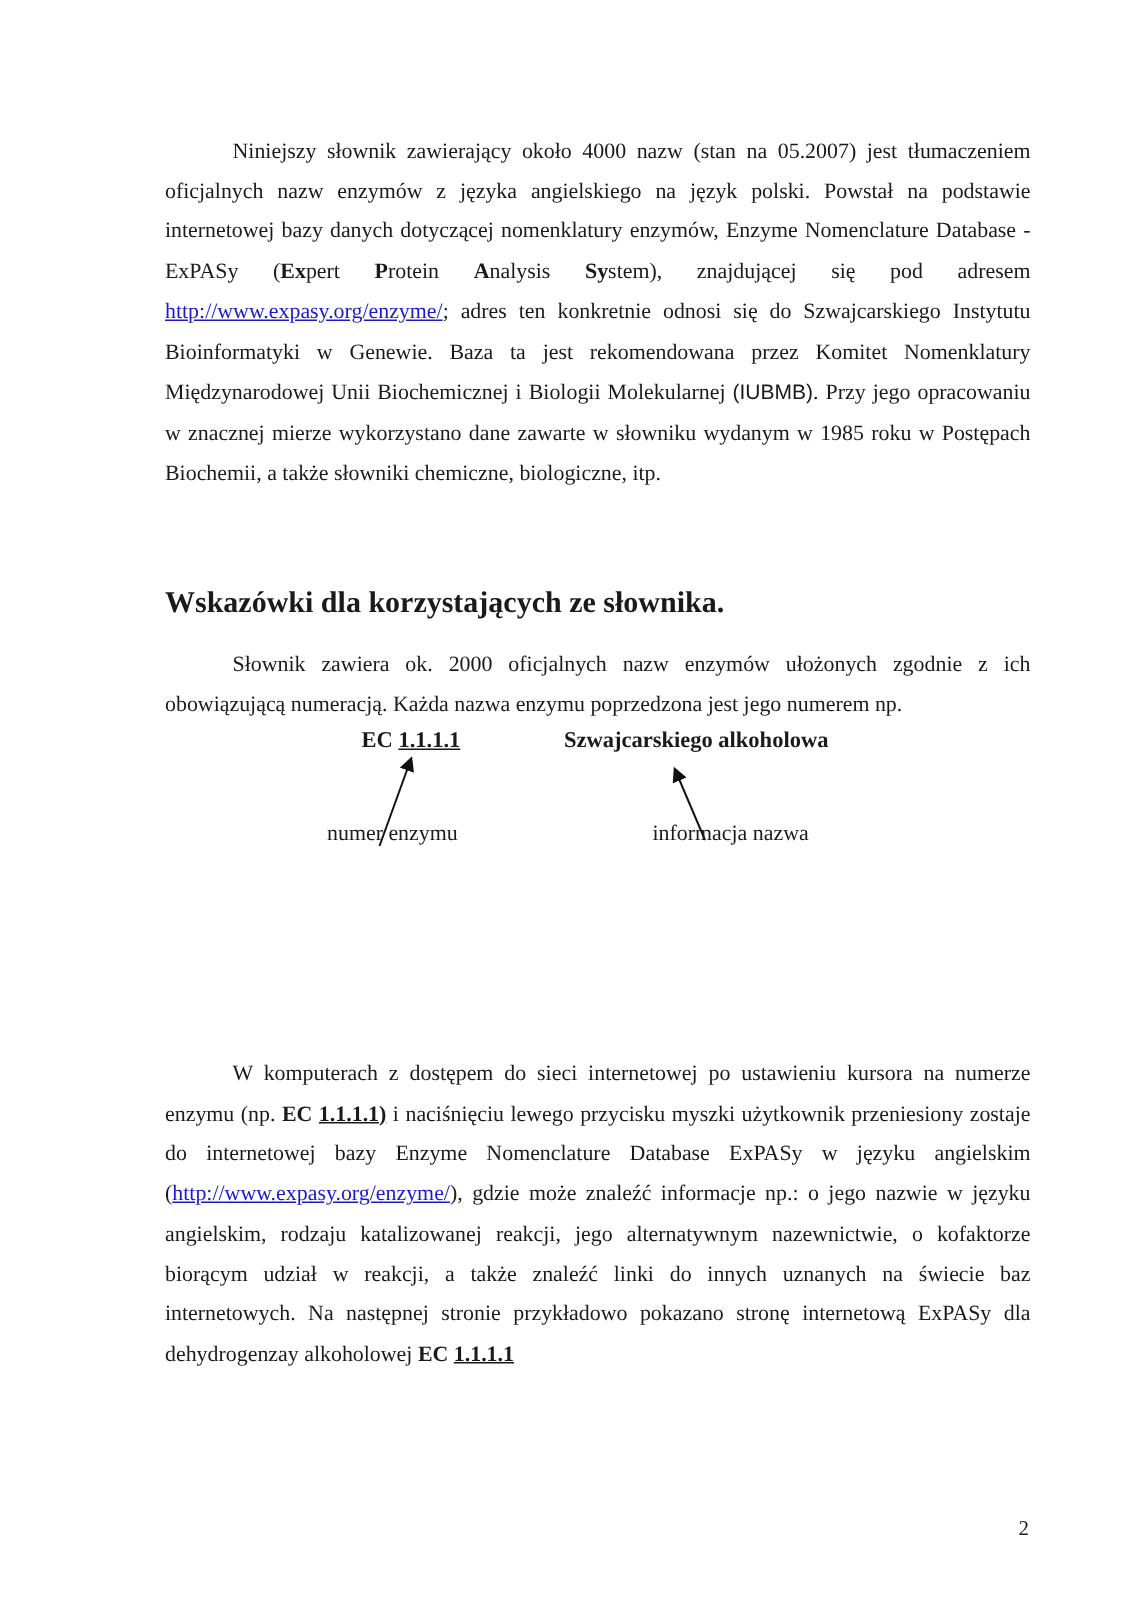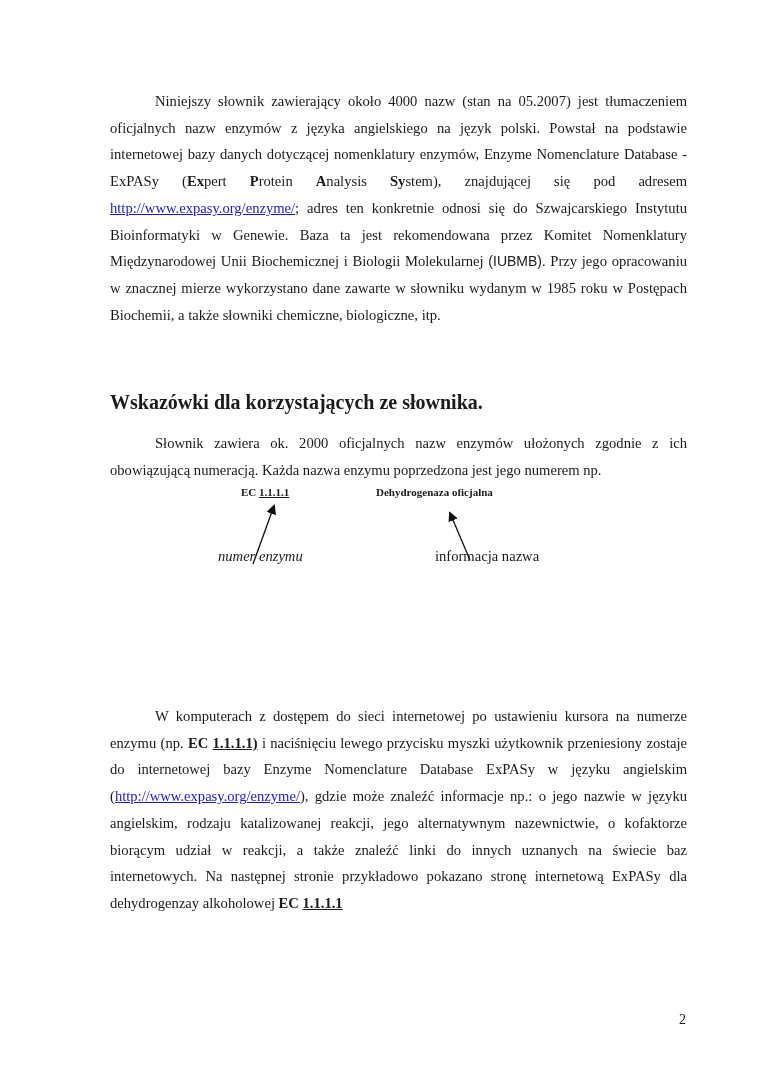--- a/index.html
+++ b/index.html
@@ -8,49 +8,49 @@
   .page { position: absolute; left: 0; top: 0; width: 760px; height: 1075px; }
   .para { position: absolute; left: 110px; width: 577px; font-size: 14.6px;
           line-height: 26.7px; text-align: justify; margin: 0; }
   .para .indent { display: inline-block; width: 45px; }
   a.link { color: #1a1acc; text-decoration: underline; }
   b { font-weight: bold; }
   .ul { text-decoration: underline; }
   .sans { font-family: "Liberation Sans", sans-serif; font-size: 14px; }
   h2 { position: absolute; left: 110px; top: 391px; margin: 0; font-size: 20px;
        font-weight: bold; font-family: "Liberation Serif", serif; }
-  .ex { position: absolute; font-size: 11px; font-weight: bold; }
+  .ex { position: absolute; font-size: 15px; font-weight: bold; }
   .lbl { position: absolute; font-size: 14.6px; }
   .arrows { position: absolute; left: 0; top: 0; }
   .pagenum { position: absolute; left: 679px; top: 1012px; font-size: 14px; }
 </style>
 </head>
 <body>
 
 <div class="page">
 
   <p class="para" style="top:88px;"><span class="indent"></span><span>Niniejszy słownik zawierający około 4000 nazw (stan na 05.2007) jest tłumaczeniem oficjalnych nazw enzymów z języka angielskiego na język polski. Powstał na podstawie internetowej bazy danych dotyczącej nomenklatury enzymów, Enzyme Nomenclature Database - ExPASy (</span><b>Ex</b><span>pert </span><b>P</b><span>rotein </span><b>A</b><span>nalysis </span><b>Sy</b><span>stem), znajdującej się pod adresem </span><a class="link">http://www.expasy.org/enzyme/</a><span>; adres ten konkretnie odnosi się do Szwajcarskiego Instytutu Bioinformatyki w Genewie. Baza ta jest rekomendowana przez Komitet Nomenklatury Międzynarodowej Unii Biochemicznej i Biologii Molekularnej </span><span class="sans">(IUBMB)</span><span>. Przy jego opracowaniu w znacznej mierze wykorzystano dane zawarte w słowniku wydanym w 1985 roku w Postępach Biochemii, a także słowniki chemiczne, biologiczne, itp.</span></p>
 
   <h2>Wskazówki dla korzystających ze słownika.</h2>
 
   <p class="para" style="top:430px;"><span class="indent"></span><span>Słownik zawiera ok. 2000 oficjalnych nazw enzymów ułożonych zgodnie z ich obowiązującą numeracją. Każda nazwa enzymu poprzedzona jest jego numerem np.</span></p>
 
   <div class="ex" style="left:241px; top:486px;"><span>EC </span><span class="ul">1.1.1.1</span></div>
-  <div class="ex" style="left:376px; top:486px;">Dehydrogenaza oficjalna</div>
+  <div class="ex" style="left:376px; top:486px;">Szwajcarskiego alkoholowa</div>
 
   <svg class="arrows" width="760" height="1075">
     <defs>
       <marker id="ah" markerWidth="10" markerHeight="10" refX="8" refY="5" orient="auto" markerUnits="userSpaceOnUse">
         <path d="M0,0 L10,5 L0,10 z" fill="#111"></path>
       </marker>
     </defs>
     <line x1="253" y1="564" x2="274" y2="506" stroke="#111" stroke-width="1.3" marker-end="url(#ah)"></line>
     <line x1="470" y1="560" x2="450" y2="513" stroke="#111" stroke-width="1.3" marker-end="url(#ah)"></line>
   </svg>
 
-  <div class="lbl" style="left:218px; top:548px;font-style:italic;">numer enzymu</div>
+  <div class="lbl" style="left:218px; top:548px;">numer enzymu</div>
   <div class="lbl" style="left:435px; top:548px;">informacja nazwa</div>
 
 
   <p class="para" style="top:703px;"><span class="indent"></span><span>W komputerach z dostępem do sieci internetowej po ustawieniu kursora na numerze enzymu (np. </span><b>EC </b><b class="ul">1.1.1.1)</b><span> i naciśnięciu lewego przycisku myszki użytkownik przeniesiony zostaje do internetowej bazy Enzyme Nomenclature Database ExPASy w języku angielskim (</span><a class="link">http://www.expasy.org/enzyme/</a><span>), gdzie może znaleźć informacje np.: o jego nazwie w języku angielskim, rodzaju katalizowanej reakcji, jego alternatywnym nazewnictwie, o kofaktorze biorącym udział w reakcji, a także znaleźć linki do innych uznanych na świecie baz internetowych. Na następnej stronie przykładowo pokazano stronę internetową ExPASy dla dehydrogenzay alkoholowej </span><b>EC </b><b class="ul">1.1.1.1</b></p>
 
   <div class="pagenum">2</div>
 </div>
 
 </body></html>

